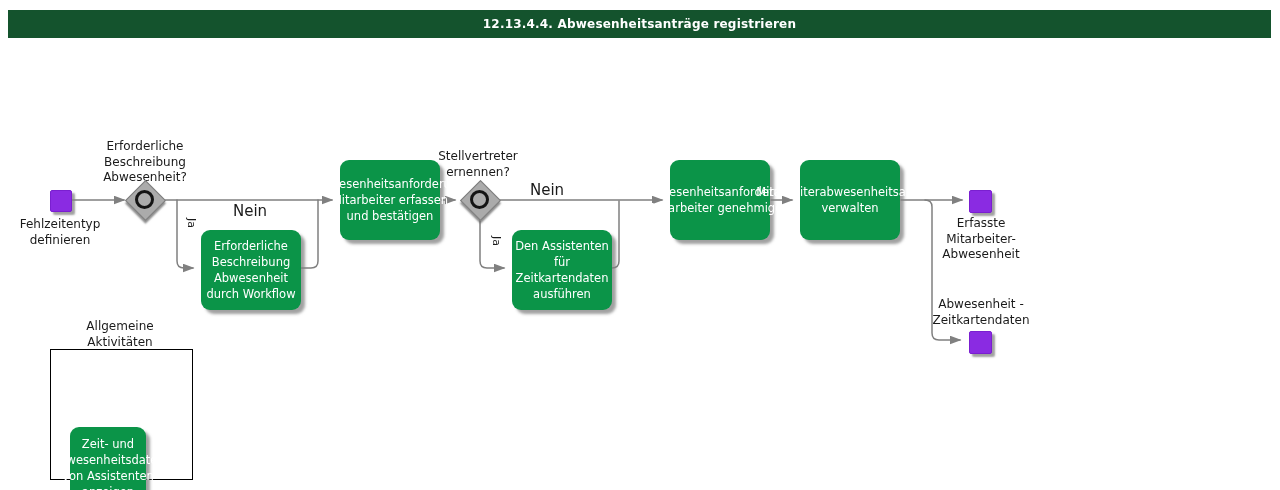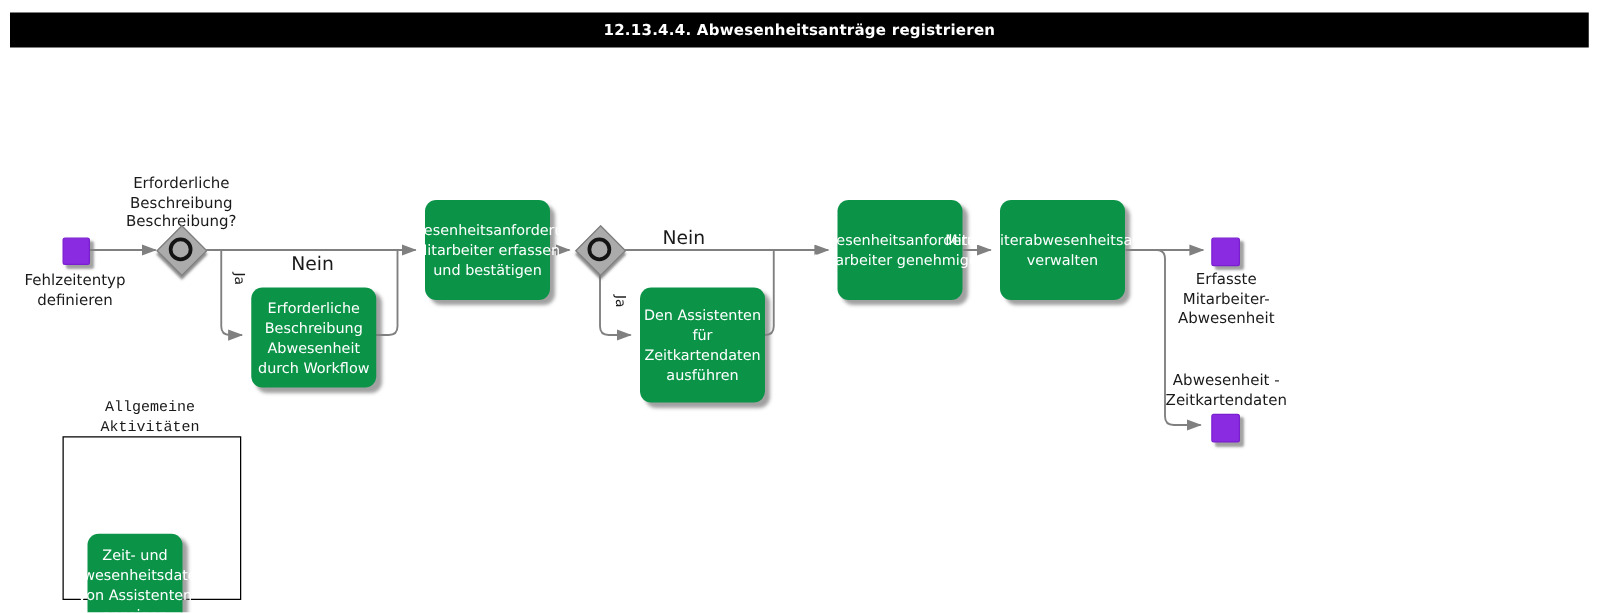--- a/index.html
+++ b/index.html
@@ -1,19 +1,19 @@
 <!DOCTYPE html>
 <html><head>
 <meta charset="utf-8">
 <style>
   html,body{margin:0;padding:0;background:#ffffff;}
   #canvas{position:relative;width:1280px;height:490px;background:#ffffff;overflow:hidden;
           font-family:"DejaVu Sans","Liberation Sans",sans-serif;color:#1a1a1a;}
   
-  .titlebar{position:absolute;left:8px;top:10px;width:1263px;height:28px;background:#000000;
+  .titlebar{position:absolute;left:8px;top:10px;width:1263px;height:28px;background:#14532d;
             display:flex;align-items:center;justify-content:center;color:#ffffff;
             font-size:12px;font-weight:bold;letter-spacing:.2px;}
   
   #wires{position:absolute;left:0;top:0;width:1280px;height:490px;z-index:1;}
   
   .task{position:absolute;z-index:3;background:#0b9448;border-radius:9px;
         box-shadow:4px 4px 3px rgba(130,130,130,.75);
         display:flex;flex-direction:column;align-items:center;justify-content:center;
         color:#ffffff;font-size:11.5px;line-height:16px;text-align:center;}
   .task .tl{white-space:nowrap;flex:0 0 auto;}
@@ -66,46 +66,50 @@
 
   <div class="event" style="left:50px;top:190px;width:20px;height:20px;"></div>
   <div class="lbl" style="left:10px;top:217px;width:100px;">
       <div class="tl">Fehlzeitentyp</div>
       <div class="tl">definieren</div>
     </div>
 
   <div class="lbl" style="left:75px;top:139px;width:140px;">
       <div class="tl">Erforderliche</div>
       <div class="tl">Beschreibung</div>
-      <div class="tl">Beschreibung?</div>
+      <div class="tl">Abwesenheit?</div>
     </div>
   <div class="gw-diamond" style="left:131px;top:186px;"></div>
   <div class="gw-circle" style="left:135px;top:190px;"></div>
   <div class="edge-lbl" style="left:230px;top:202px;width:40px;">Nein</div>
   <div class="edge-lbl rot" style="left:181px;top:216px;width:20px;height:14px;">Ja</div>
 
   <div class="task" style="left:201px;top:230px;width:100px;height:80px;">
       <div class="tl">Erforderliche</div>
       <div class="tl">Beschreibung</div>
       <div class="tl">Abwesenheit</div>
       <div class="tl">durch Workflow</div>
     </div>
 
   <div class="task" style="left:340px;top:160px;width:100px;height:80px;">
       <div class="tl">Abwesenheitsanforderung</div>
       <div class="tl">Mitarbeiter erfassen</div>
       <div class="tl">und bestätigen</div>
     </div>
 
+  <div class="lbl" style="left:408px;top:149px;width:140px;">
+      <div class="tl">Stellvertreter</div>
+      <div class="tl">ernennen?</div>
+    </div>
   <div class="gw-diamond" style="left:466px;top:186px;"></div>
   <div class="gw-circle" style="left:470px;top:190px;"></div>
   <div class="edge-lbl" style="left:527px;top:181px;width:40px;">Nein</div>
   <div class="edge-lbl rot" style="left:486px;top:234px;width:20px;height:14px;">Ja</div>
 
-  <div class="task" style="left:512px;top:230px;width:100px;height:92px;">
+  <div class="task" style="left:512px;top:230px;width:100px;height:80px;">
       <div class="tl">Den Assistenten</div>
       <div class="tl">für</div>
       <div class="tl">Zeitkartendaten</div>
       <div class="tl">ausführen</div>
     </div>
 
   <div class="task" style="left:670px;top:160px;width:100px;height:80px;">
       <div class="tl">Abwesenheitsanforderung</div>
       <div class="tl">Mitarbeiter genehmigen</div>
     </div>
@@ -121,21 +125,21 @@
       <div class="tl">Mitarbeiter-</div>
       <div class="tl">Abwesenheit</div>
     </div>
 
   <div class="event" style="left:969px;top:331px;width:21px;height:21px;"></div>
   <div class="lbl" style="left:921px;top:297px;width:120px;">
       <div class="tl">Abwesenheit -</div>
       <div class="tl">Zeitkartendaten</div>
     </div>
 
-  <div class="lbl" style="left:60px;top:319px;width:120px;font-family:Liberation Mono, monospace;">
+  <div class="lbl" style="left:60px;top:319px;width:120px;">
       <div class="tl">Allgemeine</div>
       <div class="tl">Aktivitäten</div>
     </div>
   <div class="group-rect" style="left:50px;top:349px;width:141px;height:129px;"></div>
   <div class="task" style="left:70px;top:379px;width:76px;height:81px;margin-top:48px;">
       <div class="tl">Zeit- und</div>
       <div class="tl">Anwesenheitsdaten</div>
       <div class="tl">von Assistenten</div>
       <div class="tl">anzeigen</div>
     </div>

